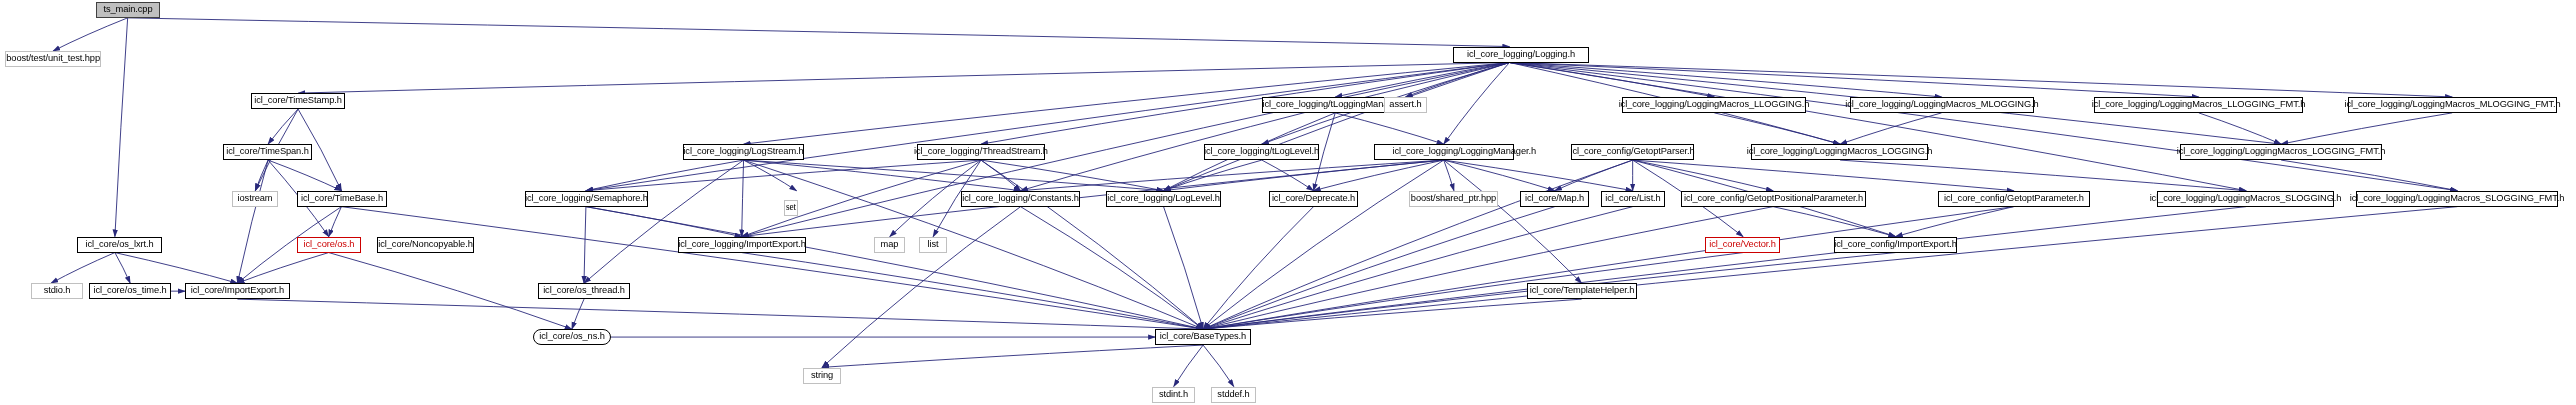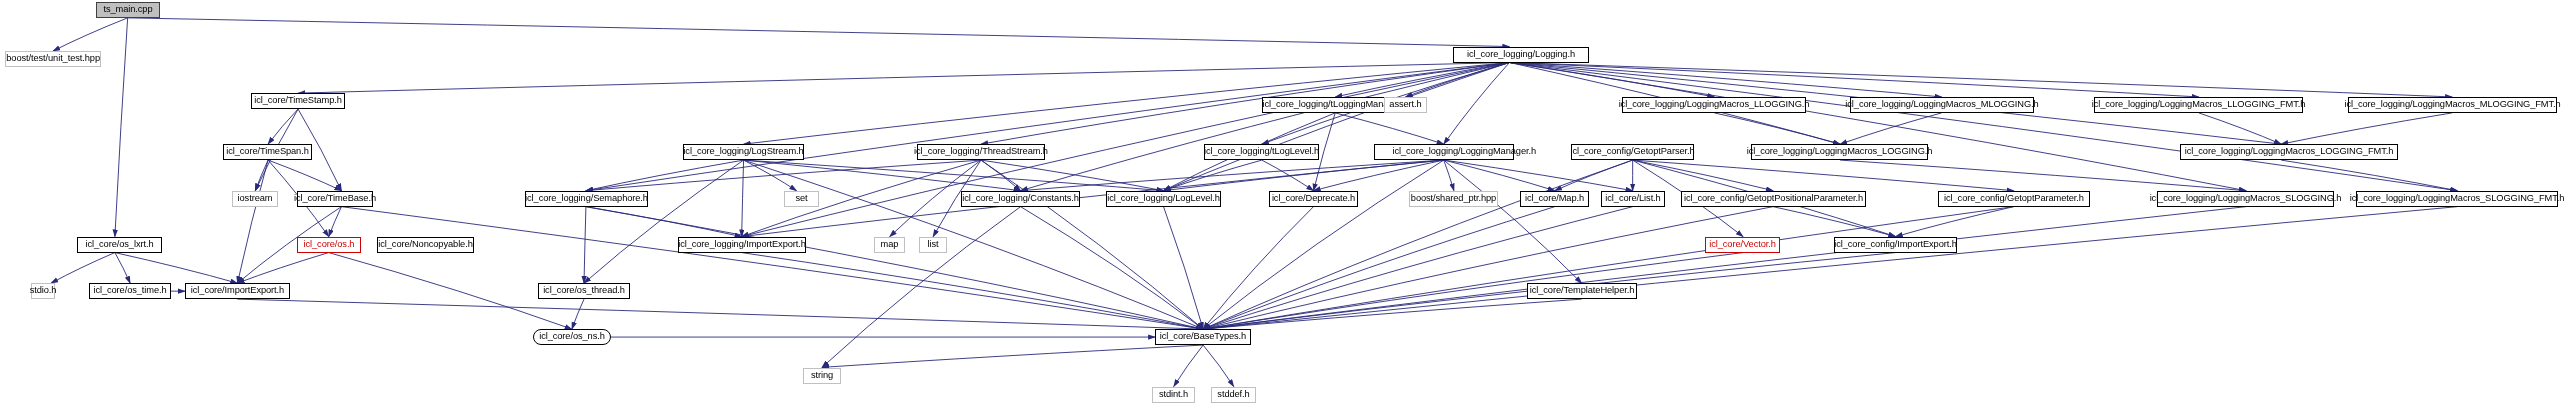--- a/index.html
+++ b/index.html
@@ -176,33 +176,33 @@
       </div>
       <div class="node" style="left: 1374px; top: 144px; width: 140px; padding-left: 45px;">
         <span>icl_core_logging/LoggingManager.h</span>
       </div>
       <div class="node" style="left: 1571px; top: 144px; width: 123px;">
         <span>icl_core_config/GetoptParser.h</span>
       </div>
       <div class="node" style="left: 1751px; top: 144px; width: 177px;">
         <span>icl_core_logging/LoggingMacros_LOGGING.h</span>
       </div>
-      <div class="node" style="left: 2180px; top: 144px; width: 218px;">
+      <div class="node" style="left: 2180px; top: 144px; width: 202px;">
         <span>icl_core_logging/LoggingMacros_LOGGING_FMT.h</span>
       </div>
       <div class="node ext" style="left: 232px; top: 191px; width: 46px;">
         <span>iostream</span>
       </div>
-      <div class="node" style="left: 297px; top: 191px; width: 76px; text-align: center;">
+      <div class="node" style="left: 297px; top: 191px; width: 90px; text-align: center;">
         <span>icl_core/TimeBase.h</span>
       </div>
       <div class="node" style="left: 525px; top: 191px; width: 123px;">
         <span>icl_core_logging/Semaphore.h</span>
       </div>
-      <div class="node ext" style="left: 784px; top: 191px; width: 35px;">
+      <div class="node ext" style="left: 784px; top: 200px; width: 14px; font-family: Liberation Serif, serif;">
         <span>set</span>
       </div>
       <div class="node" style="left: 961px; top: 191px; width: 119px;">
         <span>icl_core_logging/Constants.h</span>
       </div>
       <div class="node" style="left: 1106px; top: 191px; width: 115px;">
         <span>icl_core_logging/LogLevel.h</span>
       </div>
       <div class="node" style="left: 1269px; top: 191px; width: 89px;">
         <span>icl_core/Deprecate.h</span>
@@ -245,21 +245,21 @@
       </div>
       <div class="node ext" style="left: 919px; top: 237px; width: 28px;">
         <span>list</span>
       </div>
       <div class="node red" style="left: 1705px; top: 237px; width: 75px;">
         <span>icl_core/Vector.h</span>
       </div>
       <div class="node" style="left: 1834px; top: 237px; width: 123px;">
         <span>icl_core_config/ImportExport.h</span>
       </div>
-      <div class="node ext" style="left: 31px; top: 283px; width: 24px;">
+      <div class="node ext" style="left: 31px; top: 283px; width: 52px;">
         <span>stdio.h</span>
       </div>
       <div class="node" style="left: 89px; top: 283px; width: 82px;">
         <span>icl_core/os_time.h</span>
       </div>
       <div class="node" style="left: 185px; top: 283px; width: 105px; align-items: center;">
         <span>icl_core/ImportExport.h</span>
       </div>
       <div class="node" style="left: 538px; top: 283px; width: 92px;">
         <span>icl_core/os_thread.h</span>

